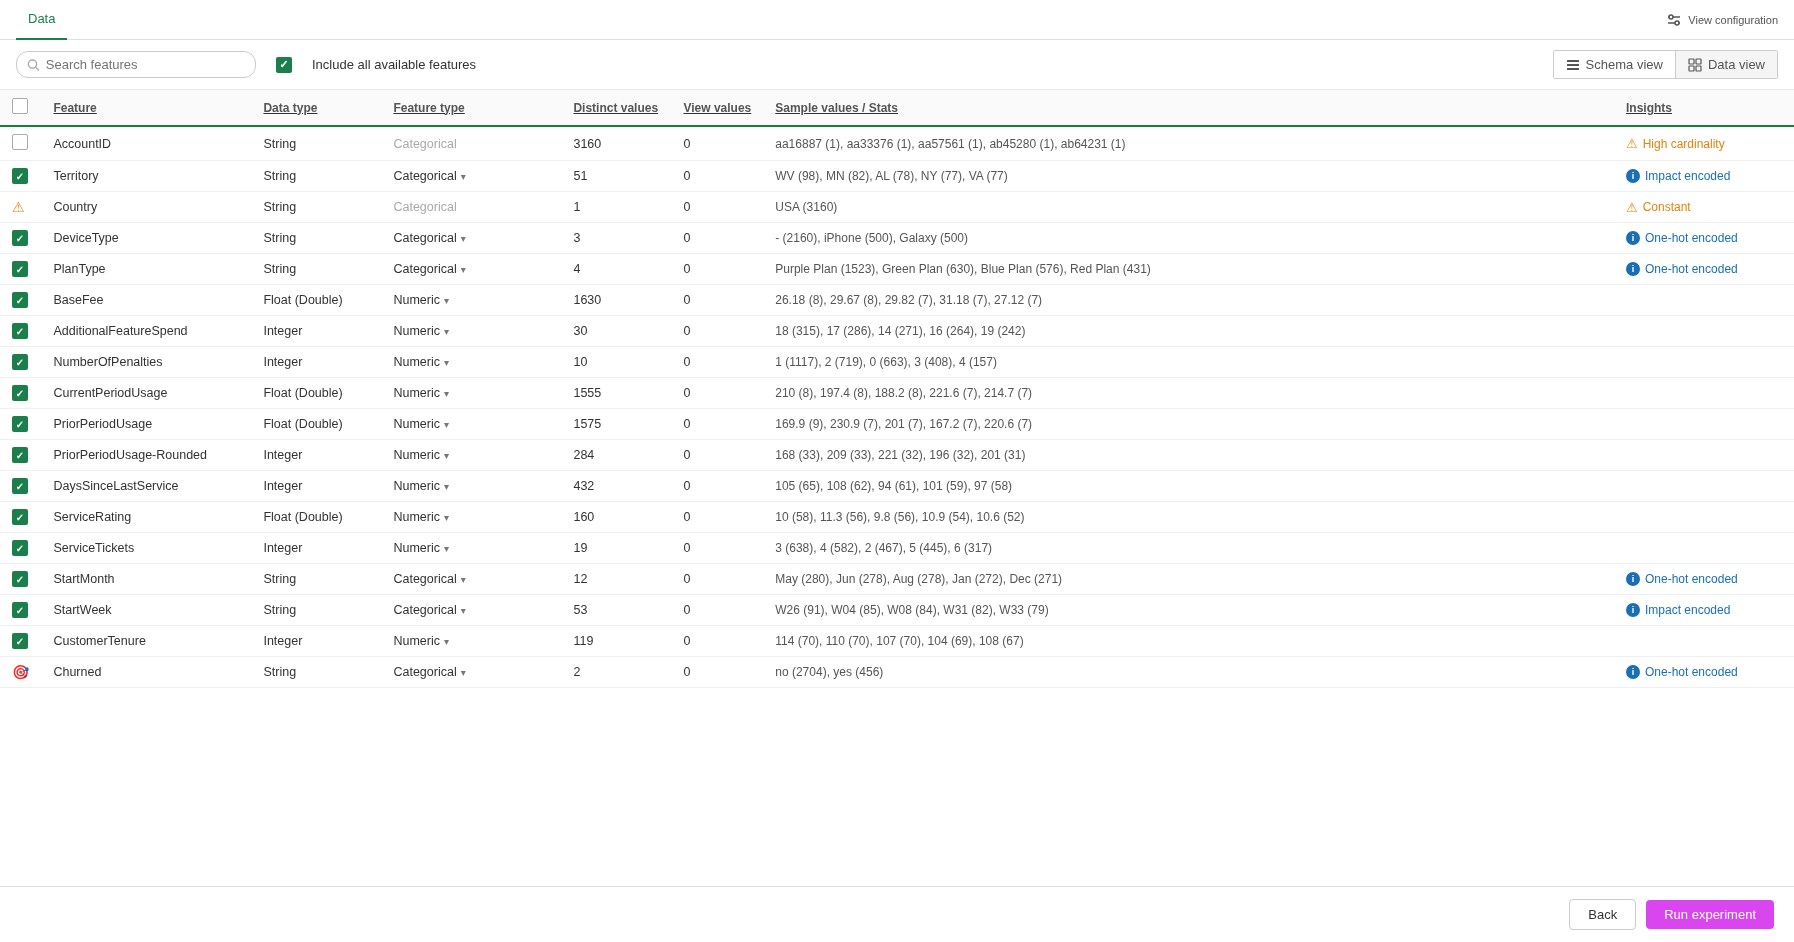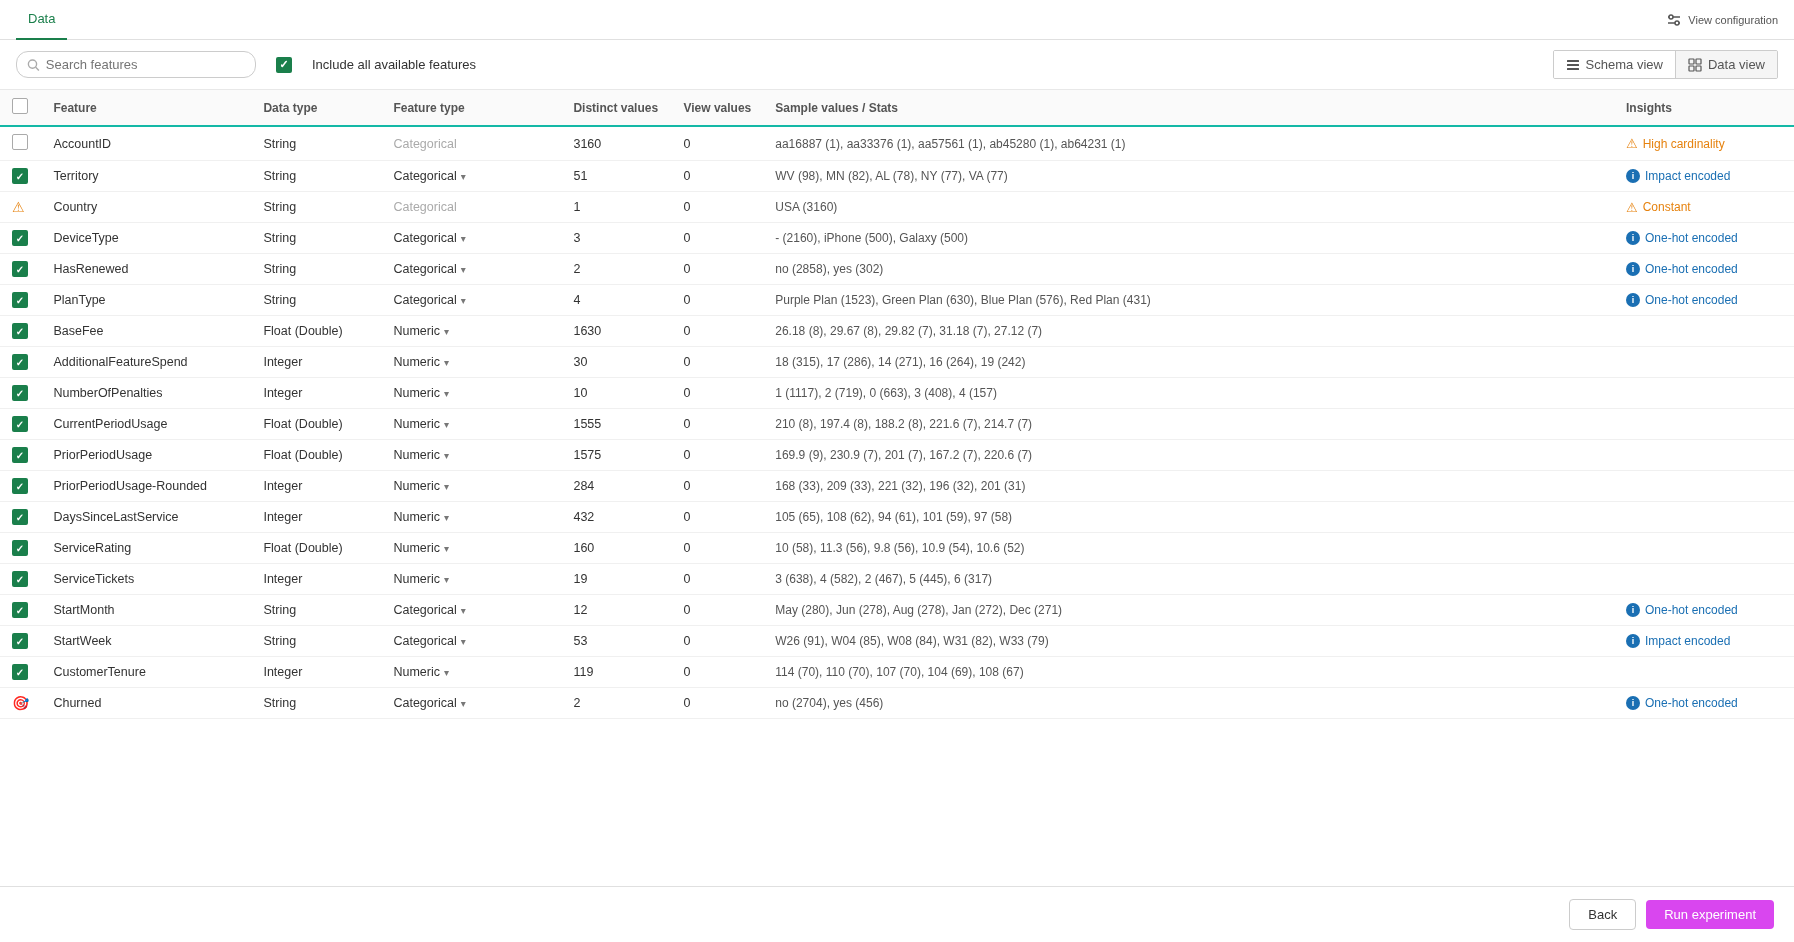--- a/index.html
+++ b/index.html
@@ -15,21 +15,21 @@
     .include-all { display: flex; align-items: center; gap: 20px; font-size: 13px; }
     .checkbox-green { width: 16px; height: 16px; background: #1a7f4b; border-radius: 2px; display: flex; align-items: center; justify-content: center; cursor: pointer; }
     .checkbox-green::after { content: '✓'; color: white; font-size: 11px; font-weight: bold; }
     .view-btns { margin-left: auto; display: flex; border: 1px solid #ccc; border-radius: 2px; overflow: hidden; }
     .view-btn { display: flex; align-items: center; gap: 6px; padding: 6px 12px; font-size: 13px; cursor: pointer; background: #f5f5f5; border: none; color: #555; }
     .view-btn.active { background: #fff; }
     .view-btn + .view-btn { border-left: 1px solid #ccc; }
 
     .table-container { overflow-x: auto; }
     table { width: 100%; border-collapse: collapse; }
-    thead tr { background: #fca5a5; border-bottom: 2px solid #14b8a6; }
+    thead tr { background: #fca5a5; border-bottom: 2px solid #15803d; text-decoration: underline; }
     th { padding: 8px 12px; text-align: left; font-weight: 600; font-size: 12px; color: #555; white-space: nowrap; border-bottom: 1px solid #e0e0e0; }
     td { padding: 7px 12px; font-size: 12.5px; border-bottom: 1px solid #f0f0f0; vertical-align: middle; }
 
     .col-checkbox { width: 36px; }
     .col-feature { width: 210px; }
     .col-datatype { width: 130px; }
     .col-featuretype { width: 180px; }
     .col-distinct { width: 110px; }
     .col-null { width: 90px; }
     .col-sample { width: auto; }
@@ -187,37 +187,20 @@
     <td class="col-sample sample-cell">- (2160), iPhone (500), Galaxy (500)</td>
     <td class="col-insights">
             <div class="insight-badge info">
               <span class="info-icon">i</span>
               <span>One-hot encoded</span>
             </div>
           </td>
   </tr>
         <tr>
     <td class="col-checkbox"><div class="row-checkbox checked"></div></td>
-    <td class="col-feature">HasRenewed</td>
-    <td class="col-datatype">String</td>
-    <td class="col-featuretype">
-      <div class="feature-type-cell active">Categorical<span class="dropdown-arrow">▾</span></div>
-    </td>
-    <td class="col-distinct">2</td>
-    <td class="col-null">0</td>
-    <td class="col-sample sample-cell">no (2858), yes (302)</td>
-    <td class="col-insights">
-            <div class="insight-badge info">
-              <span class="info-icon">i</span>
-              <span>One-hot encoded</span>
-            </div>
-          </td>
-  </tr>
-        <tr>
-    <td class="col-checkbox"><div class="row-checkbox checked"></div></td>
     <td class="col-feature">PlanType</td>
     <td class="col-datatype">String</td>
     <td class="col-featuretype">
       <div class="feature-type-cell active">Categorical<span class="dropdown-arrow">▾</span></div>
     </td>
     <td class="col-distinct">4</td>
     <td class="col-null">0</td>
     <td class="col-sample sample-cell">Purple Plan (1523), Green Plan (630), Blue Plan (576), Red Plan (431)</td>
     <td class="col-insights">
             <div class="insight-badge info">

